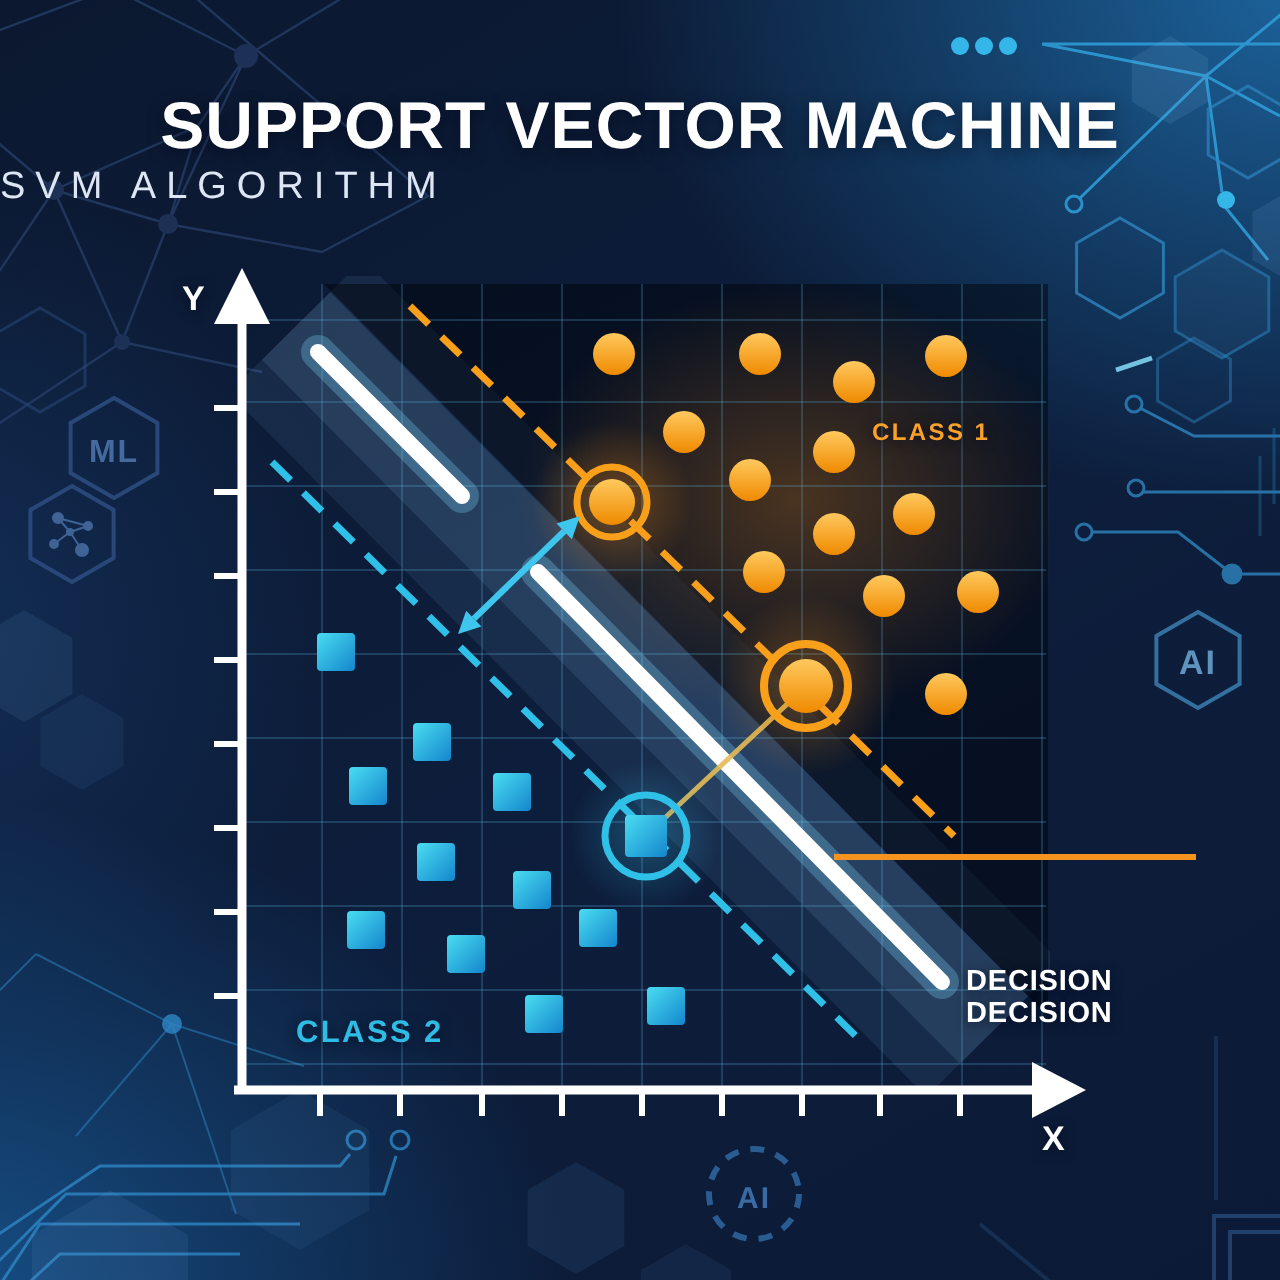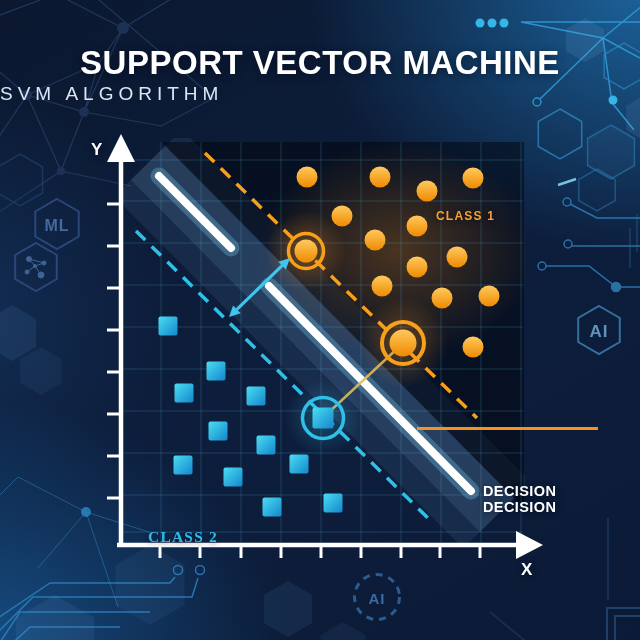--- a/index.html
+++ b/index.html
@@ -21,21 +21,21 @@
   .subtitle{
     position:absolute;top:83px;left:0;right:0;text-align:left;
     font-size:19px;font-weight:400;letter-spacing:5px;color:#DCE6F4;white-space:nowrap;
   }
   .plot-label{
     position:absolute;color:#ffffff;font-weight:800;line-height:1.12;
     letter-spacing:0.4px;text-shadow:0 1px 6px rgba(0,8,25,0.65);white-space:nowrap;
   }
   #maximum-margin{left:148px;top:251px;width:164px;text-align:center;font-size:15px;}
   #class1-label{left:436px;top:210px;font-size:12px;letter-spacing:1.2px;color:#F9A12B;text-align:right;}
-  #class2-label{left:148px;top:528px;font-size:15.5px;letter-spacing:1.2px;color:#2FBCE4;font-family:Liberation Serif, serif;}
+  #class2-label{left:148px;top:508px;font-size:15.5px;letter-spacing:1.2px;color:#2FBCE4;}
   #optimal-hyperplane{left:489px;top:390px;font-size:14.5px;}
   #decision-boundary{left:483px;top:468px;font-size:14.5px;margin-top:15px;}
   #hyperplane-pointer{position:absolute;left:417px;top:427px;width:181px;height:3px;background:#F6921E;}
   #y-axis-label{left:91px;top:140px;font-size:17px;}
   #x-axis-label{left:521px;top:560px;font-size:17px;}
   .lbl-line{display:block;}
 </style>
 </head>
 <body>
 

